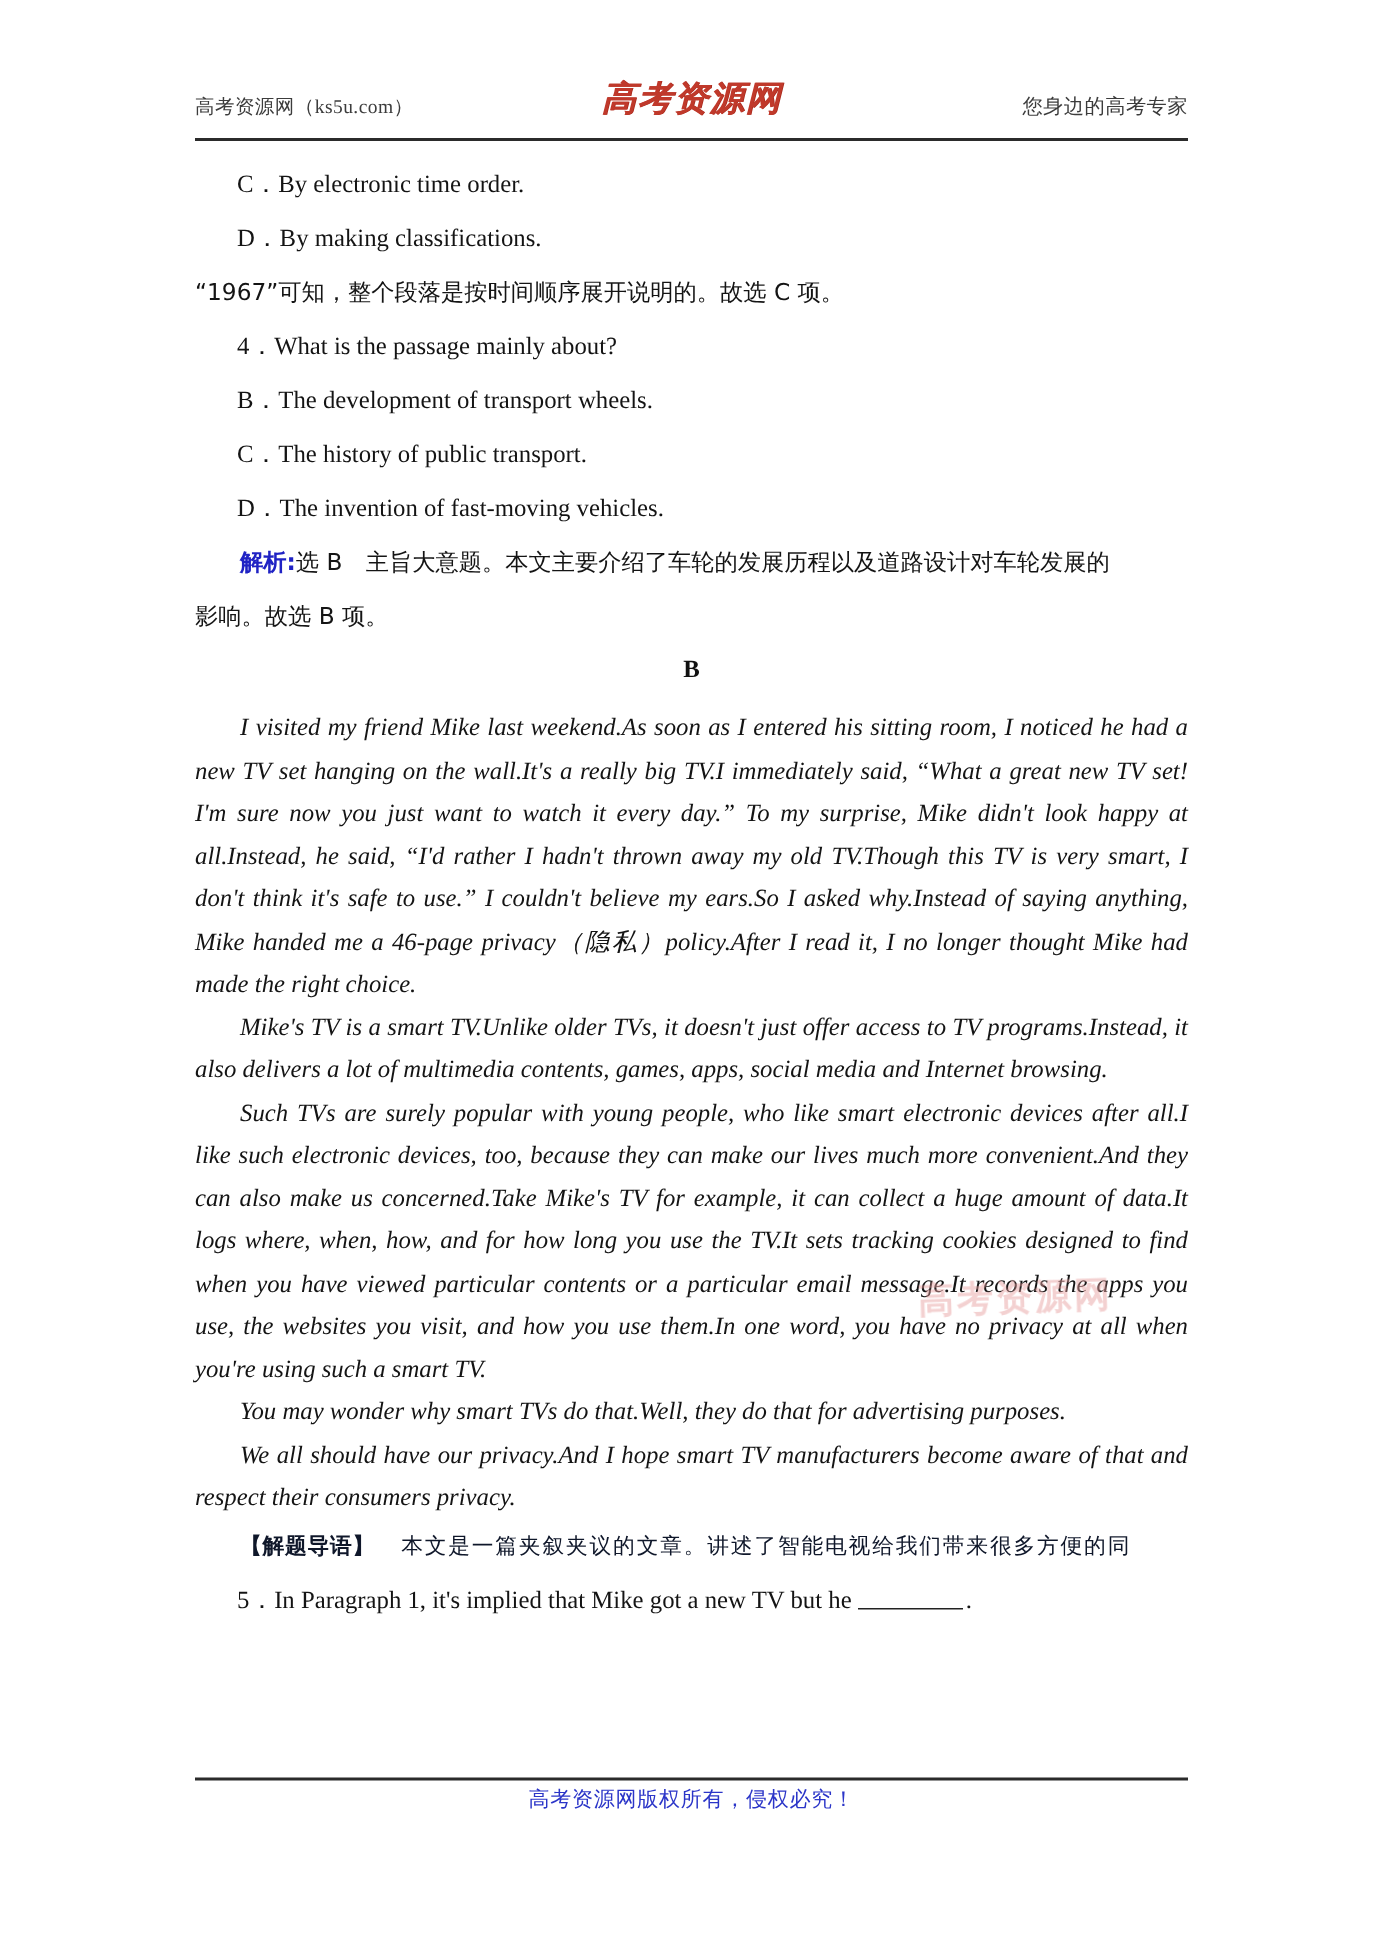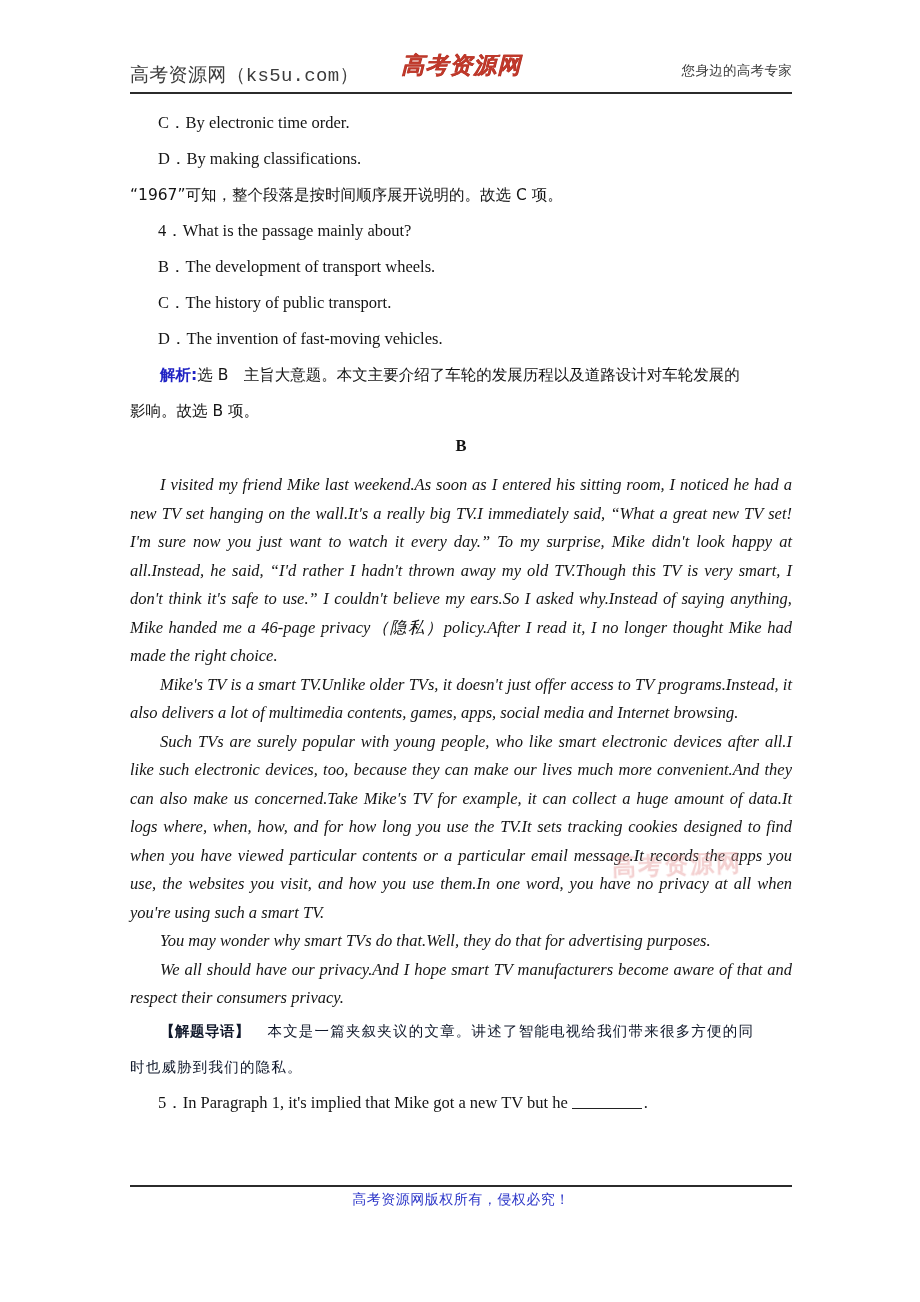--- a/index.html
+++ b/index.html
@@ -29,22 +29,22 @@
     position: absolute;
     left: 130px;
     top: 52px;
     width: 662px;
     height: 42px;
   }
   .header-left {
     position: absolute;
     left: 0;
     top: 10px;
-    font-family: Liberation Mono, monospace;
-    font-size: 19px;
+    font-family: Liberation Serif, serif;
+    font-size: 13px;
     color: #3c3c3c;
     letter-spacing: 0.3px;
     white-space: nowrap;
   }
   .header-logo {
     position: absolute;
     left: 50%;
     transform: translateX(-50%);
     top: -2px;
     font-family: "DejaVu Serif", serif;
@@ -238,23 +238,20 @@
 
     <p class="para indent">I visited my friend Mike last weekend.As soon as I entered his sitting room, I noticed he had a new TV set hanging on the wall.It's a really big TV.I immediately said, “What a great new TV set! I'm sure now you just want to watch it every day.” To my surprise, Mike didn't look happy at all.Instead, he said, “I'd rather I hadn't thrown away my old TV.Though this TV is very smart, I don't think it's safe to use.” I couldn't believe my ears.So I asked why.Instead of saying anything, Mike handed me a 46-page privacy（隐私）policy.After I read it, I no longer thought Mike had made the right choice.</p>
     <p class="para indent">Mike's TV is a smart TV.Unlike older TVs, it doesn't just offer access to TV programs.Instead, it also delivers a lot of multimedia contents, games, apps, social media and Internet browsing.</p>
     <p class="para indent">Such TVs are surely popular with young people, who like smart electronic devices after all.I like such electronic devices, too, because they can make our lives much more convenient.And they can also make us concerned.Take Mike's TV for example, it can collect a huge amount of data.It logs where, when, how, and for how long you use the TV.It sets tracking cookies designed to find when you have viewed particular contents or a particular email message.It records the apps you use, the websites you visit, and how you use them.In one word, you have no privacy at all when you're using such a smart TV.</p>
     <p class="para indent">You may wonder why smart TVs do that.Well, they do that for advertising purposes.</p>
     <p class="para indent">We all should have our privacy.And I hope smart TV manufacturers become aware of that and respect their consumers privacy.</p>
 
     <div class="guide" style="text-indent:30px;">
       <span class="bold-head">【解题导语】</span>&nbsp;&nbsp;&nbsp;<span>本文是一篇夹叙夹议的文章。讲述了智能电视给我们带来很多方便的同</span>
     </div>
-    <div class="guide">
-      <span>时也威胁到我们的隐私。</span>
-    </div>
 
     <div class="line qline">
       <span>5．In Paragraph 1, it's implied that Mike got a new TV but he</span><span class="blank-fill"></span><span>.</span>
     </div>
 
   </div>
 
   <div class="watermark">高考资源网</div>
 
   <div class="footer-rule"></div>

